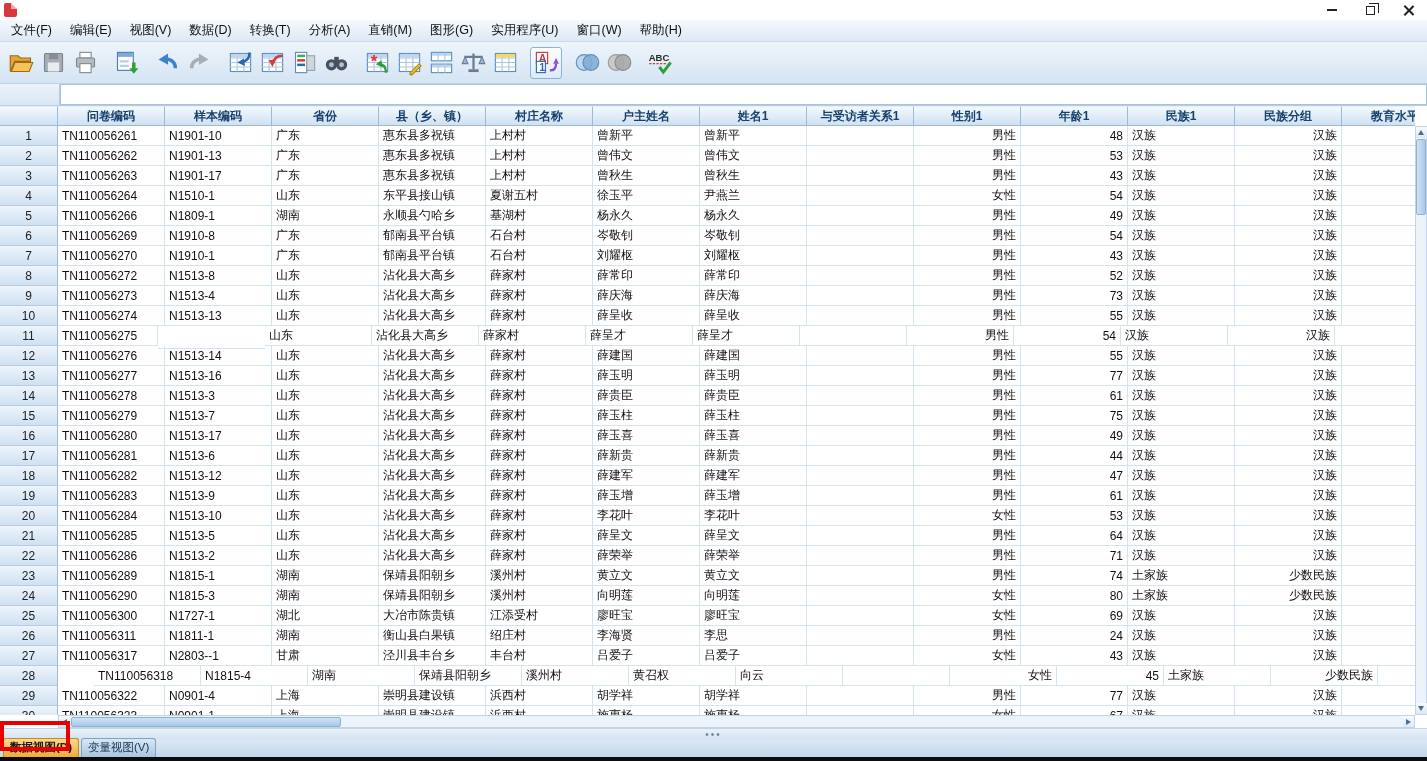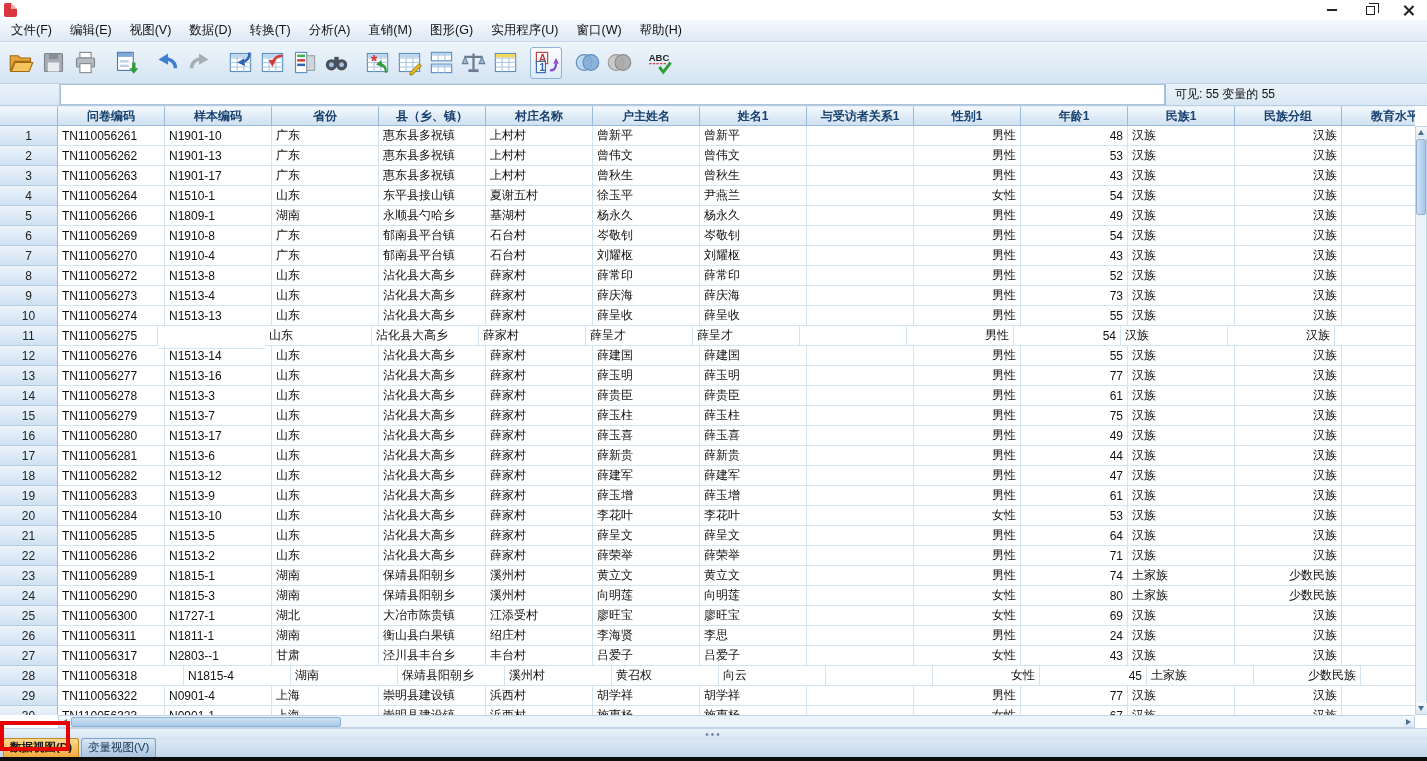--- a/index.html
+++ b/index.html
@@ -248,21 +248,20 @@
         <text x="1.5" y="11" font-size="8.5" font-weight="bold" fill="#2a2a2a">ABC</text>
         <path d="M2 13h15" stroke="#d23b3b" stroke-width="1.2" stroke-dasharray="2 1.2"></path>
         <path d="M11 16l3.5 4.5L21 12" stroke="#2f9e3a" stroke-width="2.6" fill="none"></path>
       </svg>
     </div>
   </div>
 
 <div class="cellbar">
   <div class="cellref"></div>
   <input class="celledit" value="" style="">
-  <div class="visinfo">可见: 55 变量的 55</div>
 </div>
 
 <div class="grid">
   <div class="grid-inner">
       <div class="grow">
         <div class="corner-cell" style="width: 58px;"></div>
         <div class="hdr-cell" style="width: 107px;">问卷编码</div>
         <div class="hdr-cell" style="width: 107px;">样本编码</div>
         <div class="hdr-cell" style="width: 107px;">省份</div>
         <div class="hdr-cell" style="width: 107px;">县（乡、镇）</div>
@@ -368,21 +367,21 @@
         <div class="cell" style="width: 107px;"></div>
         <div class="cell right" style="width: 107px;">男性</div>
         <div class="cell right" style="width: 107px;">54</div>
         <div class="cell" style="width: 107px;">汉族</div>
         <div class="cell right" style="width: 107px;">汉族</div>
         <div class="cell right" style="width: 107px;"></div>
       </div>
       <div class="grow">
         <div class="rowhdr">7</div>
         <div class="cell" style="width: 107px;">TN110056270</div>
-        <div class="cell" style="width: 107px;">N1910-4</div>
+        <div class="cell" style="width: 107px;">N1910-1</div>
         <div class="cell" style="width: 107px;">广东</div>
         <div class="cell" style="width: 107px;">郁南县平台镇</div>
         <div class="cell" style="width: 107px;">石台村</div>
         <div class="cell" style="width: 107px;">刘耀枢</div>
         <div class="cell" style="width: 107px;">刘耀枢</div>
         <div class="cell" style="width: 107px;"></div>
         <div class="cell right" style="width: 107px;">男性</div>
         <div class="cell right" style="width: 107px;">43</div>
         <div class="cell" style="width: 107px;">汉族</div>
         <div class="cell right" style="width: 107px;">汉族</div>
@@ -703,21 +702,21 @@
         <div class="cell" style="width: 107px;">吕爱子</div>
         <div class="cell" style="width: 107px;"></div>
         <div class="cell right" style="width: 107px;">女性</div>
         <div class="cell right" style="width: 107px;">43</div>
         <div class="cell" style="width: 107px;">汉族</div>
         <div class="cell right" style="width: 107px;">汉族</div>
         <div class="cell right" style="width: 107px;"></div>
       </div>
       <div class="grow">
         <div class="rowhdr">28</div>
-        <div class="cell" style="width: 126px;">TN110056318</div>
+        <div class="cell" style="width: 107px; margin-left: 36px;">TN110056318</div>
         <div class="cell" style="width: 107px;">N1815-4</div>
         <div class="cell" style="width: 107px;">湖南</div>
         <div class="cell" style="width: 107px;">保靖县阳朝乡</div>
         <div class="cell" style="width: 107px;">溪州村</div>
         <div class="cell" style="width: 107px;">黄召权</div>
         <div class="cell" style="width: 107px;">向云</div>
         <div class="cell" style="width: 107px;"></div>
         <div class="cell right" style="width: 107px;">女性</div>
         <div class="cell right" style="width: 107px;">45</div>
         <div class="cell" style="width: 107px;">土家族</div>

